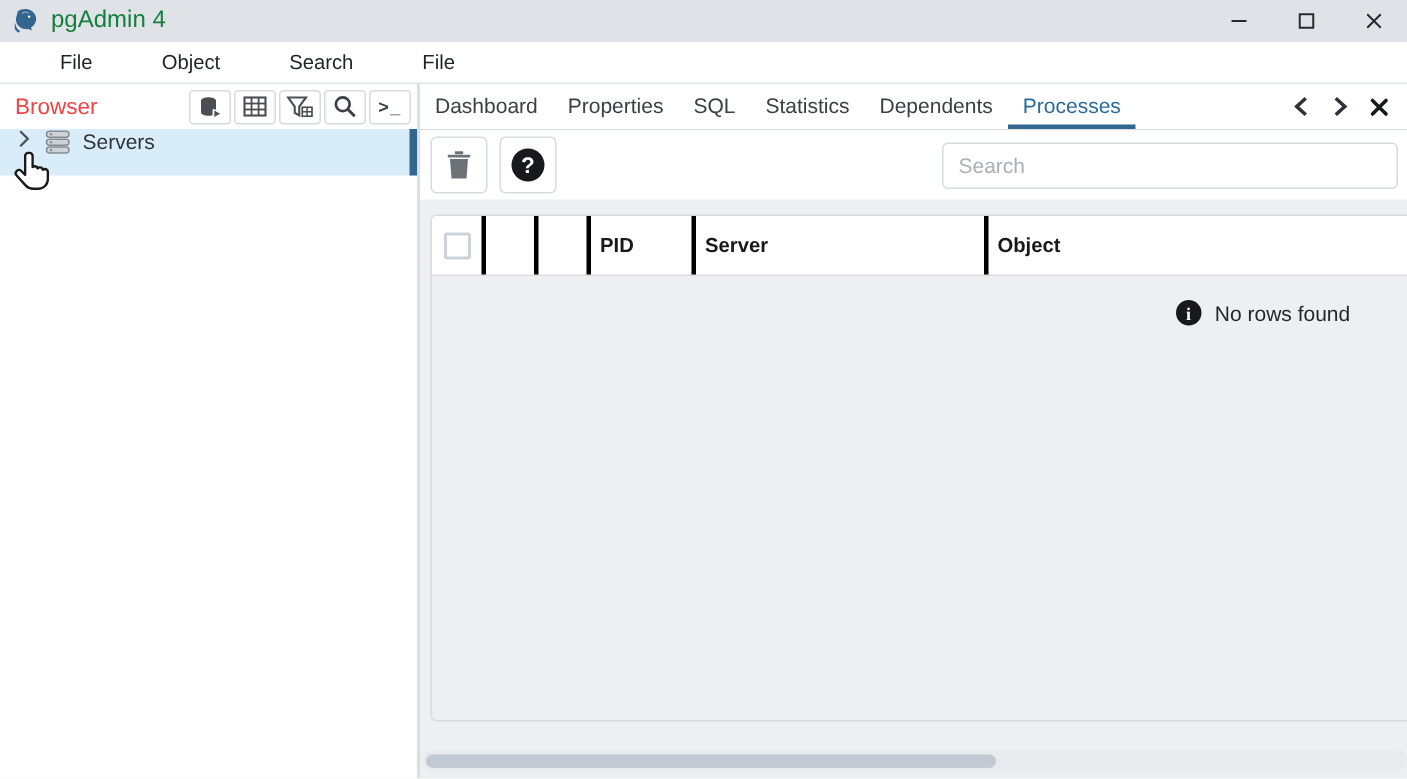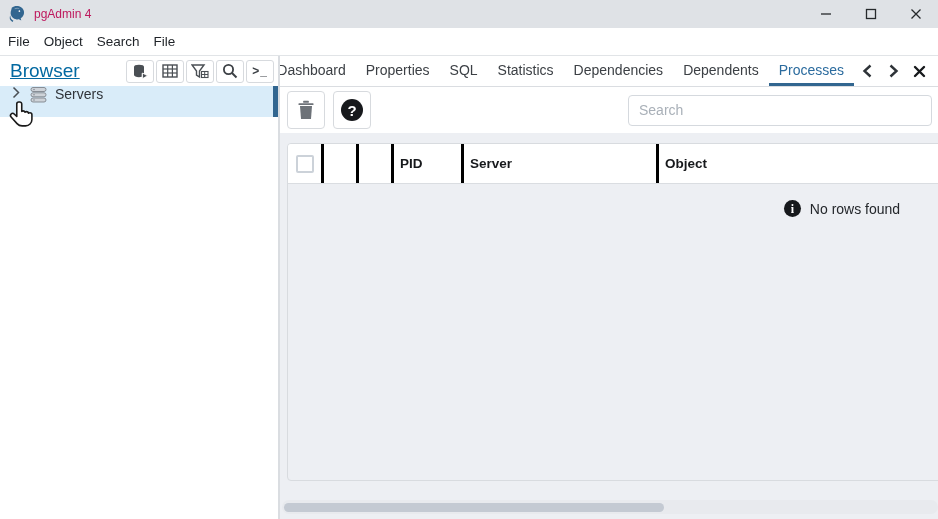--- a/index.html
+++ b/index.html
@@ -10,47 +10,47 @@
     -webkit-font-smoothing: antialiased;
   }
   .window { width: 938px; height: 519px; display: flex; flex-direction: column; background: #fff; }
 
   
   .titlebar {
     height: 28px; background: #dfe2e6; display: flex; align-items: center;
     flex-shrink: 0; padding-left: 8px;
   }
   .titlebar .app-logo { display: flex; align-items: center; margin-right: 8px; }
-  .titlebar .app-title { font-size: 12px; color: #be185d; }
+  .titlebar .app-title { font-size: 16px; color: #15803d; }
   .win-controls { margin-left: auto; display: flex; height: 100%; }
   .win-btn {
     width: 45px; height: 100%; display: flex; align-items: center; justify-content: center;
     cursor: default; color: #26292c;
   }
   .win-btn svg { display: block; }
 
   
   .menubar {
     height: 28px; background: #fff; border-bottom: 1px solid #e1e4e7;
     display: flex; align-items: center; padding-left: 1px; flex-shrink: 0;
   }
-  .menu-item { font-size: 13.5px; color: #1f2328; padding: 0 7px; line-height: 27px; }
+  .menu-item { font-size: 13.5px; color: #1f2328; padding: 0 7px; line-height: 27px; margin-left: 32px; }
 
   
   .app-body { flex: 1; display: flex; min-height: 0; }
 
   
   .browser-panel {
     width: 280px; flex-shrink: 0; border-right: 2px solid #dadde1;
     display: flex; flex-direction: column; position: relative; background: #fff;
   }
   .browser-header {
     height: 30px; display: flex; align-items: center; padding: 0 4px 0 10px;
   }
-  .browser-title { font-size: 19px; color: #0369a1; flex: 1; text-decoration: underline; }
+  .browser-title { font-size: 15px; color: #ef4444; flex: 1; }
   .browser-tools { display: flex; gap: 2px; }
   .tool-btn {
     width: 28px; height: 23px; border: 1px solid #d7dade; border-radius: 3px;
     background: #fff; display: flex; align-items: center; justify-content: center;
     color: #4a4f54; font-size: 11px; font-weight: bold;
   }
   .tree { flex: 1; }
   .tree-row {
     height: 31px; display: flex; align-items: flex-start; background: #d9ecf9;
     border-right: 5px solid #326690; padding-left: 12px;
@@ -60,21 +60,21 @@
   .tree-label { font-size: 14px; color: #30343a; }
   .cursor-overlay { position: absolute; left: 8px; top: 44px; pointer-events: none; z-index: 5; }
 
   
   .main-panel { flex: 1; display: flex; flex-direction: column; min-width: 0; background: #fff; }
 
   .tabbar {
     height: 31px; border-bottom: 1px solid #dadde1; display: flex; align-items: stretch;
     flex-shrink: 0;
   }
-  .tabs { flex: 1; display: flex; overflow: hidden; white-space: nowrap; padding-left: 0px; justify-content: flex-end; }
+  .tabs { flex: 1; display: flex; overflow: hidden; white-space: nowrap; padding-left: 0px; }
   .tab {
     font-size: 14px; color: #3c4045; padding: 0 10px; display: flex; align-items: center;
     border-bottom: 3px solid transparent; flex-shrink: 0;
   }
   .tab.active { color: #2b6b9e; border-bottom-color: #326690; }
   .tab-nav { display: flex; align-items: center; gap: 4px; padding: 0 8px 0 2px; flex-shrink: 0; background: #fff; }
   .tab-nav-btn { width: 22px; height: 22px; display: flex; align-items: center; justify-content: center; }
 
   .main-toolbar {
     height: 46px; background: #fff; display: flex; align-items: center;
@@ -250,21 +250,20 @@
     </div>
 
     <div class="main-panel">
 
       <div class="tabbar">
         <div class="tabs">
           <div class="tab">Dashboard</div>
           <div class="tab">Properties</div>
           <div class="tab">SQL</div>
           <div class="tab">Statistics</div>
-          <div class="tab">Dependencies</div>
           <div class="tab">Dependents</div>
           <div class="tab active">Processes</div>
         </div>
         <div class="tab-nav">
           <div class="tab-nav-btn">
             <svg width="11" height="14" viewBox="0 0 11 14">
                 <polyline points="8.5,1.5 2.5,7 8.5,12.5" fill="none" stroke="#2e3338" stroke-width="2.4"></polyline>
               </svg>
           </div>
           <div class="tab-nav-btn">

